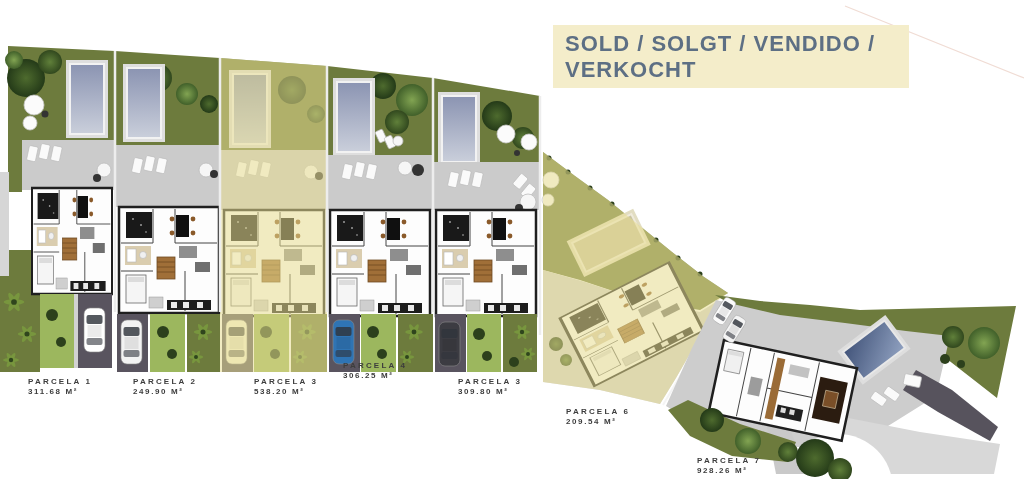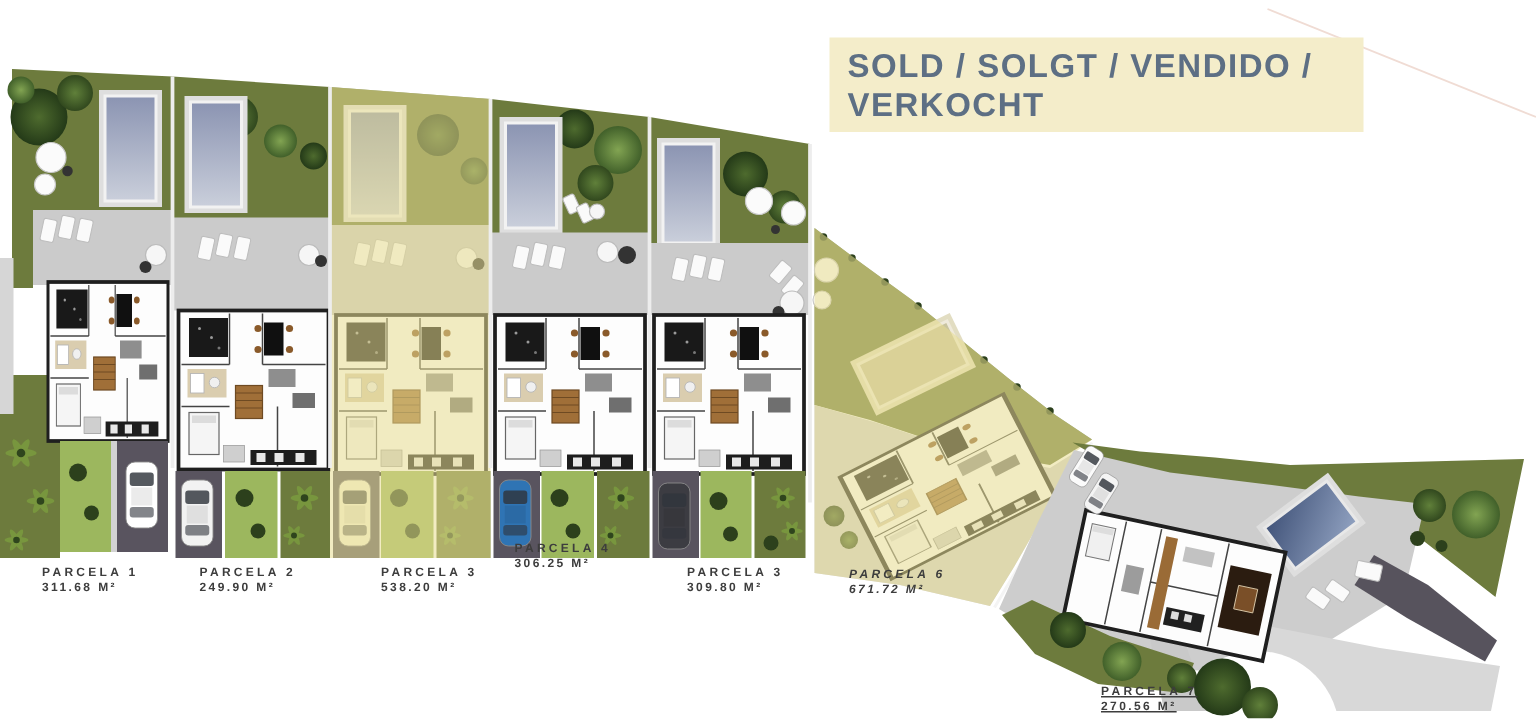--- a/index.html
+++ b/index.html
@@ -350,22 +350,22 @@
   <div class="area">538.20 M²</div>
 </div>
 <div class="plabel" style="left:343px;top:361px;">
   <div class="pname">PARCELA 4</div>
   <div class="area">306.25 M²</div>
 </div>
 <div class="plabel" style="left:458px;top:377px;">
   <div class="pname">PARCELA 3</div>
   <div class="area">309.80 M²</div>
 </div>
-<div class="plabel" style="left:566px;top:378px;font-style:italic;">
+<div class="plabel" style="left:566px;top:407px;">
   <div class="pname">PARCELA 6</div>
-  <div class="area">671.72 M²</div>
-</div>
-<div class="plabel" style="left:734px;top:456px;text-decoration:underline;">
+  <div class="area">209.54 M²</div>
+</div>
+<div class="plabel" style="left:697px;top:456px;">
   <div class="pname">PARCELA 7</div>
-  <div class="area">270.56 M²</div>
+  <div class="area">928.26 M²</div>
 </div>
 
 </div>
 
 </body></html>

